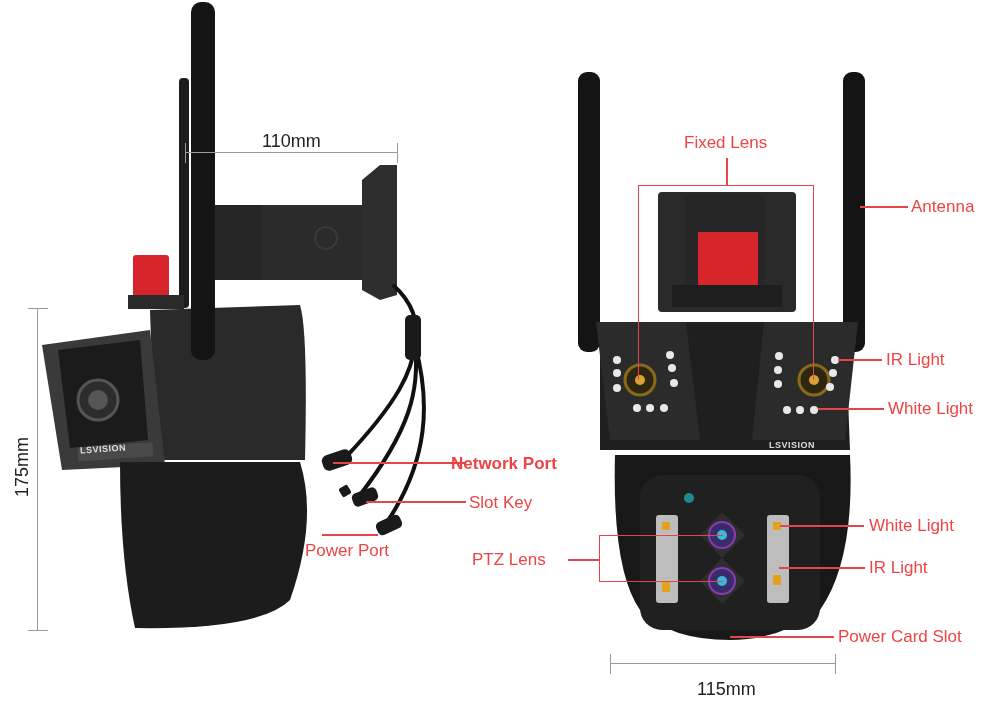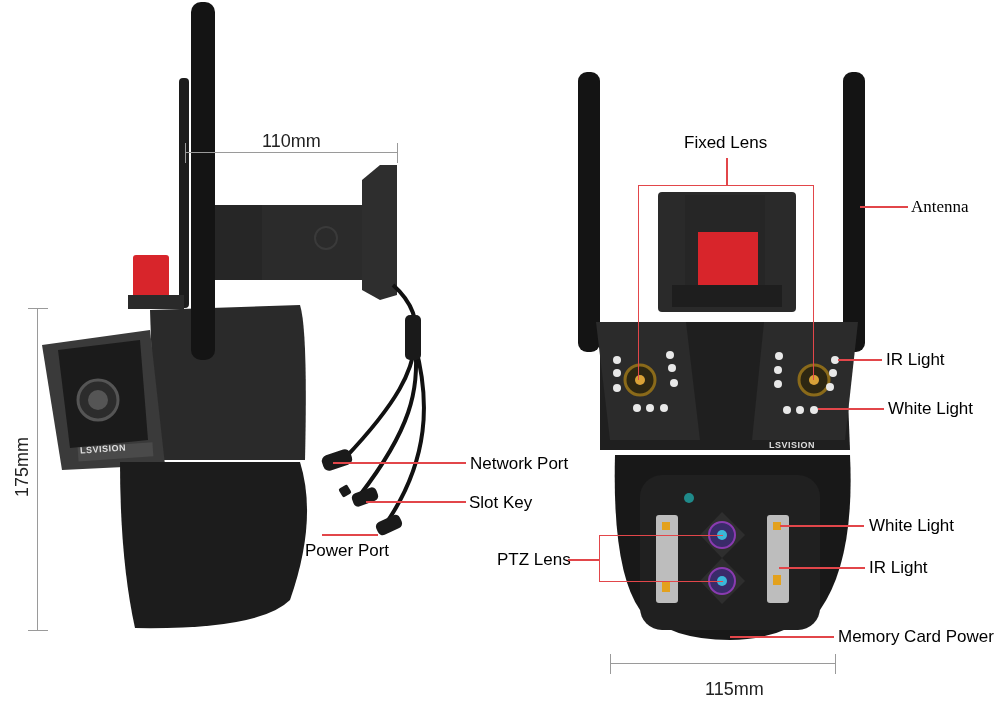--- a/index.html
+++ b/index.html
@@ -1,19 +1,19 @@
 <!DOCTYPE html>
 <html><head>
 <meta charset="utf-8">
 <style>
   html, body { margin: 0; padding: 0; background: #ffffff; }
   body { width: 1000px; height: 712px; position: relative; overflow: hidden;
          font-family: "Liberation Sans", "DejaVu Sans", sans-serif; color: #222; }
   .abs { position: absolute; }
-  .label { position: absolute; font-size: 17px; color: #000000; white-space: nowrap; line-height: 1; }
+  .label { position: absolute; font-size: 17px; color: #ef4444; white-space: nowrap; line-height: 1; }
   .dim { position: absolute; font-size: 18px; color: #222; white-space: nowrap; line-height: 1; }
   .red { background: #e2464a; position: absolute; }
   .redb { border: 1.5px solid #e2464a; position: absolute; box-sizing: border-box; }
   .gray { background: #9a9a9a; position: absolute; }
   svg { position: absolute; overflow: visible; }
 </style>
 </head>
 <body>
 
 <svg width="1000" height="712" style="left:0;top:0;">
@@ -57,21 +57,21 @@
 <div class="gray" style="left:185px;top:143px;width:1px;height:20px;"></div>
 <div class="gray" style="left:397px;top:143px;width:1px;height:20px;"></div>
 <div class="dim" style="left:262px;top:126px;margin-top:6px;">110mm</div>
 
 <div class="gray" style="left:37px;top:308px;width:1px;height:322px;"></div>
 <div class="gray" style="left:28px;top:308px;width:20px;height:1px;"></div>
 <div class="gray" style="left:28px;top:630px;width:20px;height:1px;"></div>
 <div class="dim" style="left:-8px;top:458px;transform:rotate(-90deg);transform-origin:center;">175mm</div>
 
 <div class="red" style="left:333px;top:462px;width:133px;height:1.5px;"></div>
-<div class="label" style="left:470px;top:455px;">Network Port</div>
+<div class="label" style="left:451px;top:455px;font-weight:bold;">Network Port</div>
 
 <div class="red" style="left:366px;top:501px;width:100px;height:1.5px;"></div>
 <div class="label" style="left:469px;top:494px;">Slot Key</div>
 
 <div class="red" style="left:322px;top:534px;width:56px;height:1.5px;"></div>
 <div class="label" style="left:305px;top:542px;">Power Port</div>
 
 <svg width="1000" height="712" style="left:0;top:0;">
 
   <rect x="578" y="72" width="22" height="280" rx="9" fill="#141414"></rect>
@@ -130,37 +130,37 @@
   <circle cx="722" cy="581" r="13" fill="#3a2b6a" stroke="#8a3bb0" stroke-width="2"></circle>
   <circle cx="722" cy="581" r="5" fill="#3bb7d8"></circle>
 </svg>
 <div class="abs" style="left:769px;top:440px;font-size:9px;font-weight:bold;color:#ddd;letter-spacing:0.5px;">LSVISION</div>
 
 <div class="label" style="left:684px;top:134px;">Fixed Lens</div>
 <div class="red" style="left:726px;top:158px;width:1.5px;height:27px;"></div>
 <div class="redb" style="left:638px;top:185px;width:176px;height:195px;border-bottom:none;"></div>
 
 <div class="red" style="left:860px;top:206px;width:48px;height:1.5px;"></div>
-<div class="label" style="left:911px;top:198px;font-family:Liberation Serif, serif;">Antenna</div>
+<div class="label" style="left:911px;top:198px;">Antenna</div>
 
 <div class="red" style="left:838px;top:359px;width:44px;height:1.5px;"></div>
 <div class="label" style="left:886px;top:351px;">IR Light</div>
 
 <div class="red" style="left:818px;top:408px;width:66px;height:1.5px;"></div>
 <div class="label" style="left:888px;top:400px;">White Light</div>
 
-<div class="label" style="left:497px;top:551px;">PTZ Lens</div>
+<div class="label" style="left:472px;top:551px;">PTZ Lens</div>
 <div class="red" style="left:568px;top:559px;width:31px;height:1.5px;"></div>
 <div class="redb" style="left:599px;top:535px;width:124px;height:47px;border-right:none;"></div>
 
 <div class="red" style="left:780px;top:525px;width:84px;height:1.5px;"></div>
 <div class="label" style="left:869px;top:517px;">White Light</div>
 
 <div class="red" style="left:779px;top:567px;width:86px;height:1.5px;"></div>
 <div class="label" style="left:869px;top:559px;">IR Light</div>
 
 <div class="red" style="left:730px;top:636px;width:104px;height:1.5px;"></div>
-<div class="label" style="left:838px;top:628px;">Memory Card Power</div>
+<div class="label" style="left:838px;top:628px;">Power Card Slot</div>
 
 <div class="gray" style="left:610px;top:663px;width:225px;height:1px;"></div>
 <div class="gray" style="left:610px;top:654px;width:1px;height:20px;"></div>
 <div class="gray" style="left:835px;top:654px;width:1px;height:20px;"></div>
-<div class="dim" style="left:697px;top:680px;margin-left:8px;">115mm</div>
+<div class="dim" style="left:697px;top:680px;">115mm</div>
 
 </body></html>

